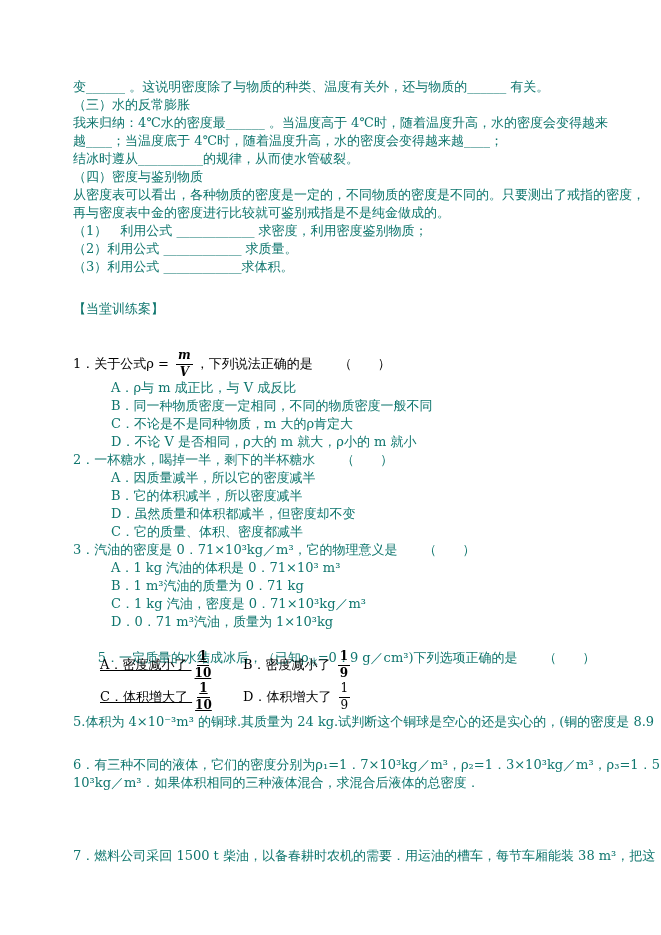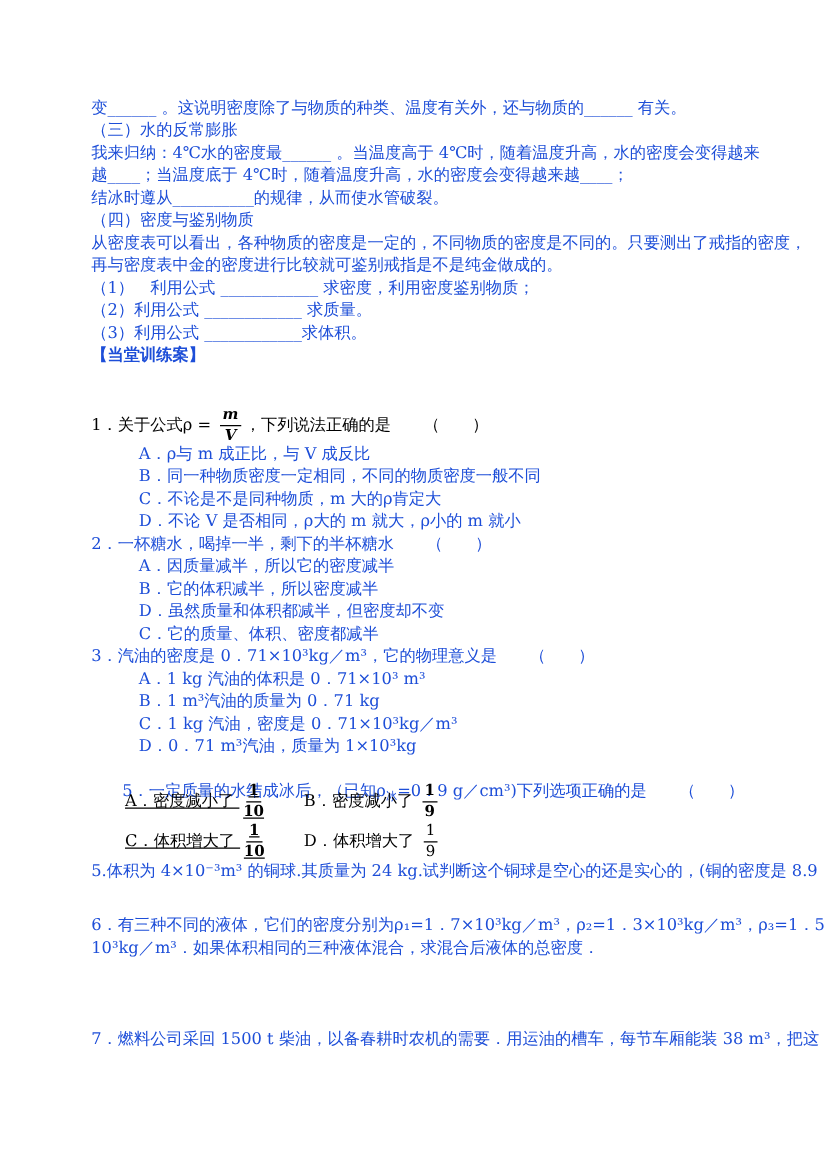--- a/index.html
+++ b/index.html
@@ -10,24 +10,24 @@
     background:#ffffff;
     overflow:hidden;
     color:#000000;
     font-family:"DejaVu Serif", serif;
   }
   .content { padding:78px 0 0 73px; width:600px; }
   .line {
     height:18px; line-height:18px;
     font-size:13px;
     white-space:pre;
-    color:#1d4ed8;
+    color:#0f766e;
   }
   .indent { margin-left:38px; }
-  .bold-line { font-weight:bold; }
+  .bold-line { font-weight:normal;margin-top:24px; }
   .frac-row {
     height:30px;
     display:flex; align-items:center;
     white-space:pre;
     font-size:13px;
     margin-top:31px;
   }
   .fraction {
     display:inline-flex; flex-direction:column; align-items:center;
     vertical-align:middle; line-height:1.1;

